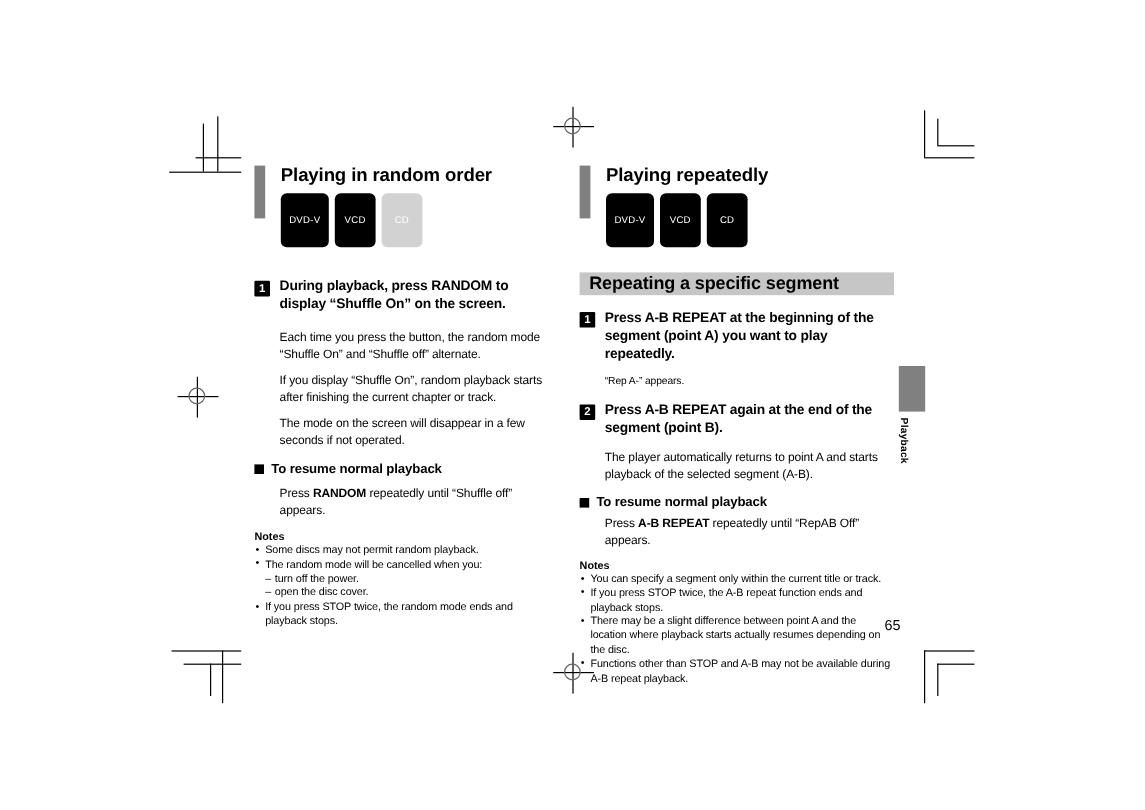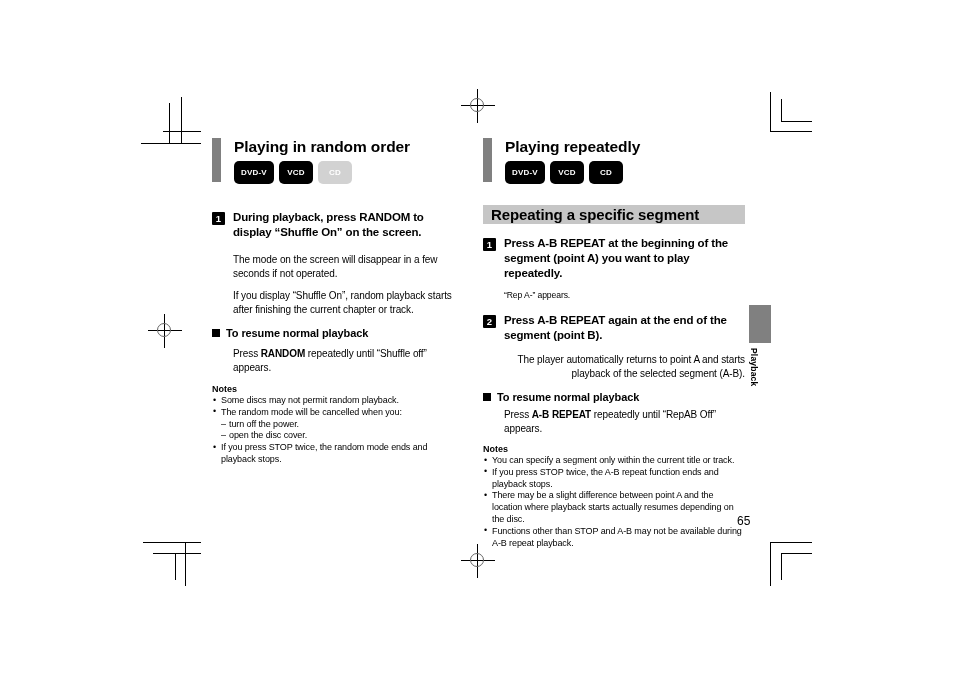--- a/index.html
+++ b/index.html
@@ -79,25 +79,25 @@
   }
 
   
   .badges { display: flex; gap: 5px; }
   .badge {
     display: inline-block;
     border-radius: 5px;
     color: #ffffff;
     background: #000000;
     font-size: 8px;
-    font-weight: bold;
+    font-weight: normal;
     letter-spacing: 0.2px;
     line-height: 13px;
     height: 13px;
-    padding: 5px 7px;
+    padding: 16px 7px;
     text-align: center;
     min-width: 20px;
   }
   .badge.off {
     background: #d2d2d2;
     color: #ffffff;
   }
 
   
   .section-bar {
@@ -302,22 +302,23 @@
         <span class="badge off">CD</span>
       </div>
     </div>
 
     <div class="step" style="margin-top:26px;">
       <div class="step-num">1</div>
       <div class="step-text">During playback, press RANDOM to display “Shuffle On” on the screen.</div>
     </div>
 
     <div class="body-block" style="margin-top:13px;">
+      <p class="body-p">Each time you press the button, the random mode “Shuffle On” and “Shuffle off” alternate.</p>
+      <p class="body-p">If you display “Shuffle On”, random playback starts after finishing the current chapter or track.</p>
       <p class="body-p">The mode on the screen will disappear in a few seconds if not operated.</p>
-      <p class="body-p">If you display “Shuffle On”, random playback starts after finishing the current chapter or track.</p>
     </div>
 
     <div class="subhead" style="margin-top:10px;">
       <span class="sq"></span>
       <span class="subhead-text">To resume normal playback</span>
     </div>
 
     <div class="body-block" style="margin-top:7px;">
       <p class="body-p"><span>Press </span><b>RANDOM</b><span> repeatedly until “Shuffle off” appears.</span></p>
     </div>
@@ -355,21 +356,21 @@
       <div class="step-text">Press A-B REPEAT at the beginning of the segment (point A) you want to play repeatedly.</div>
     </div>
     <div class="body-block" style="margin-top:8px;">
       <p class="body-p tiny">“Rep A-” appears.</p>
     </div>
 
     <div class="step" style="margin-top:12px;">
       <div class="step-num">2</div>
       <div class="step-text">Press A-B REPEAT again at the end of the segment (point B).</div>
     </div>
-    <div class="body-block" style="margin-top:10px;text-align:right;">
+    <div class="body-block" style="margin-top:10px;">
       <p class="body-p">The player automatically returns to point A and starts playback of the selected segment (A-B).</p>
     </div>
 
     <div class="subhead" style="margin-top:10px;">
       <span class="sq"></span>
       <span class="subhead-text">To resume normal playback</span>
     </div>
 
     <div class="body-block" style="margin-top:4px;">
       <p class="body-p"><span>Press </span><b>A-B REPEAT</b><span> repeatedly until “RepAB Off” appears.</span></p>

